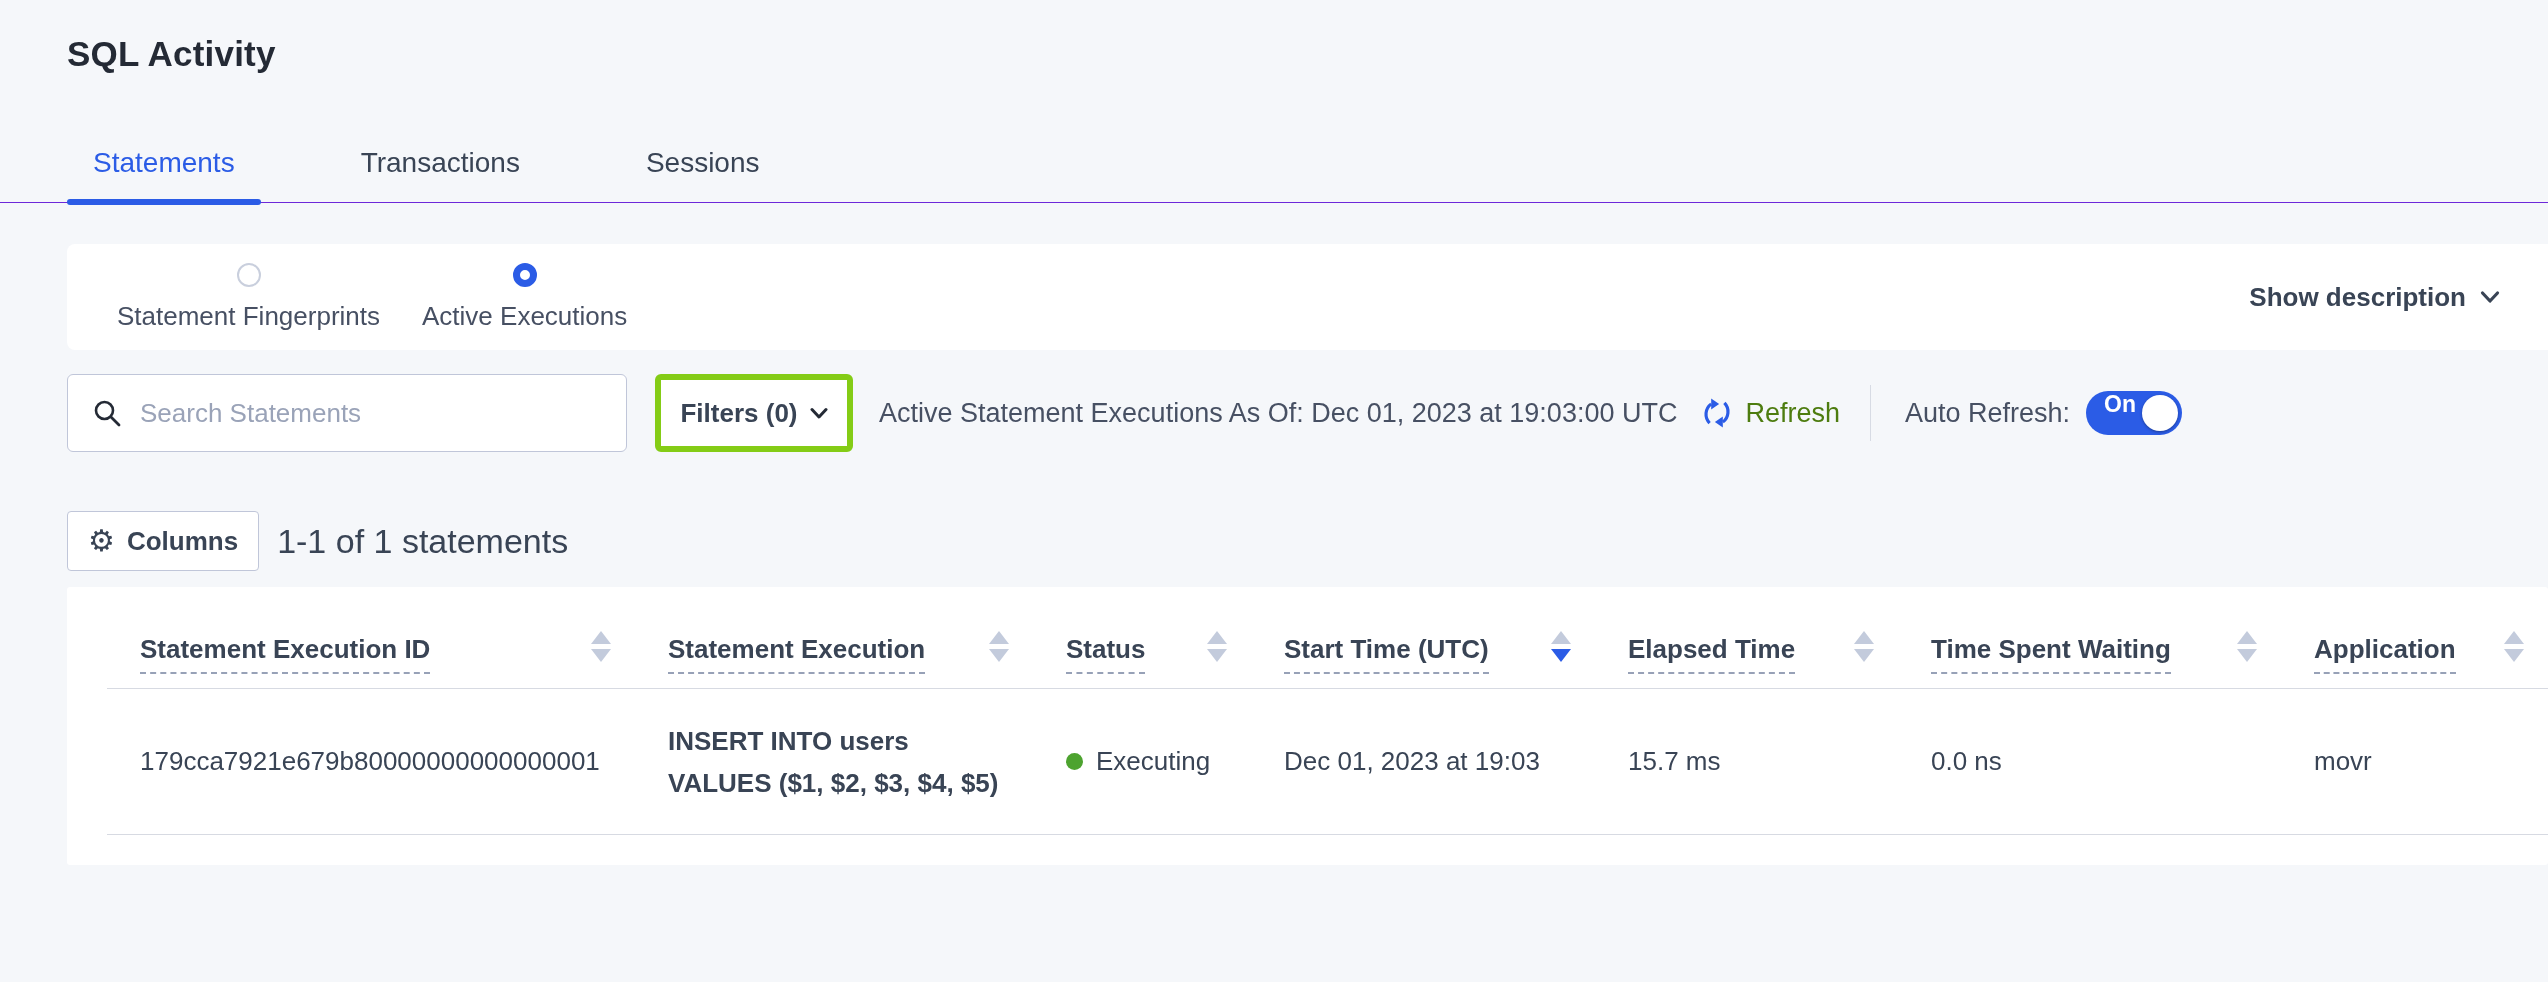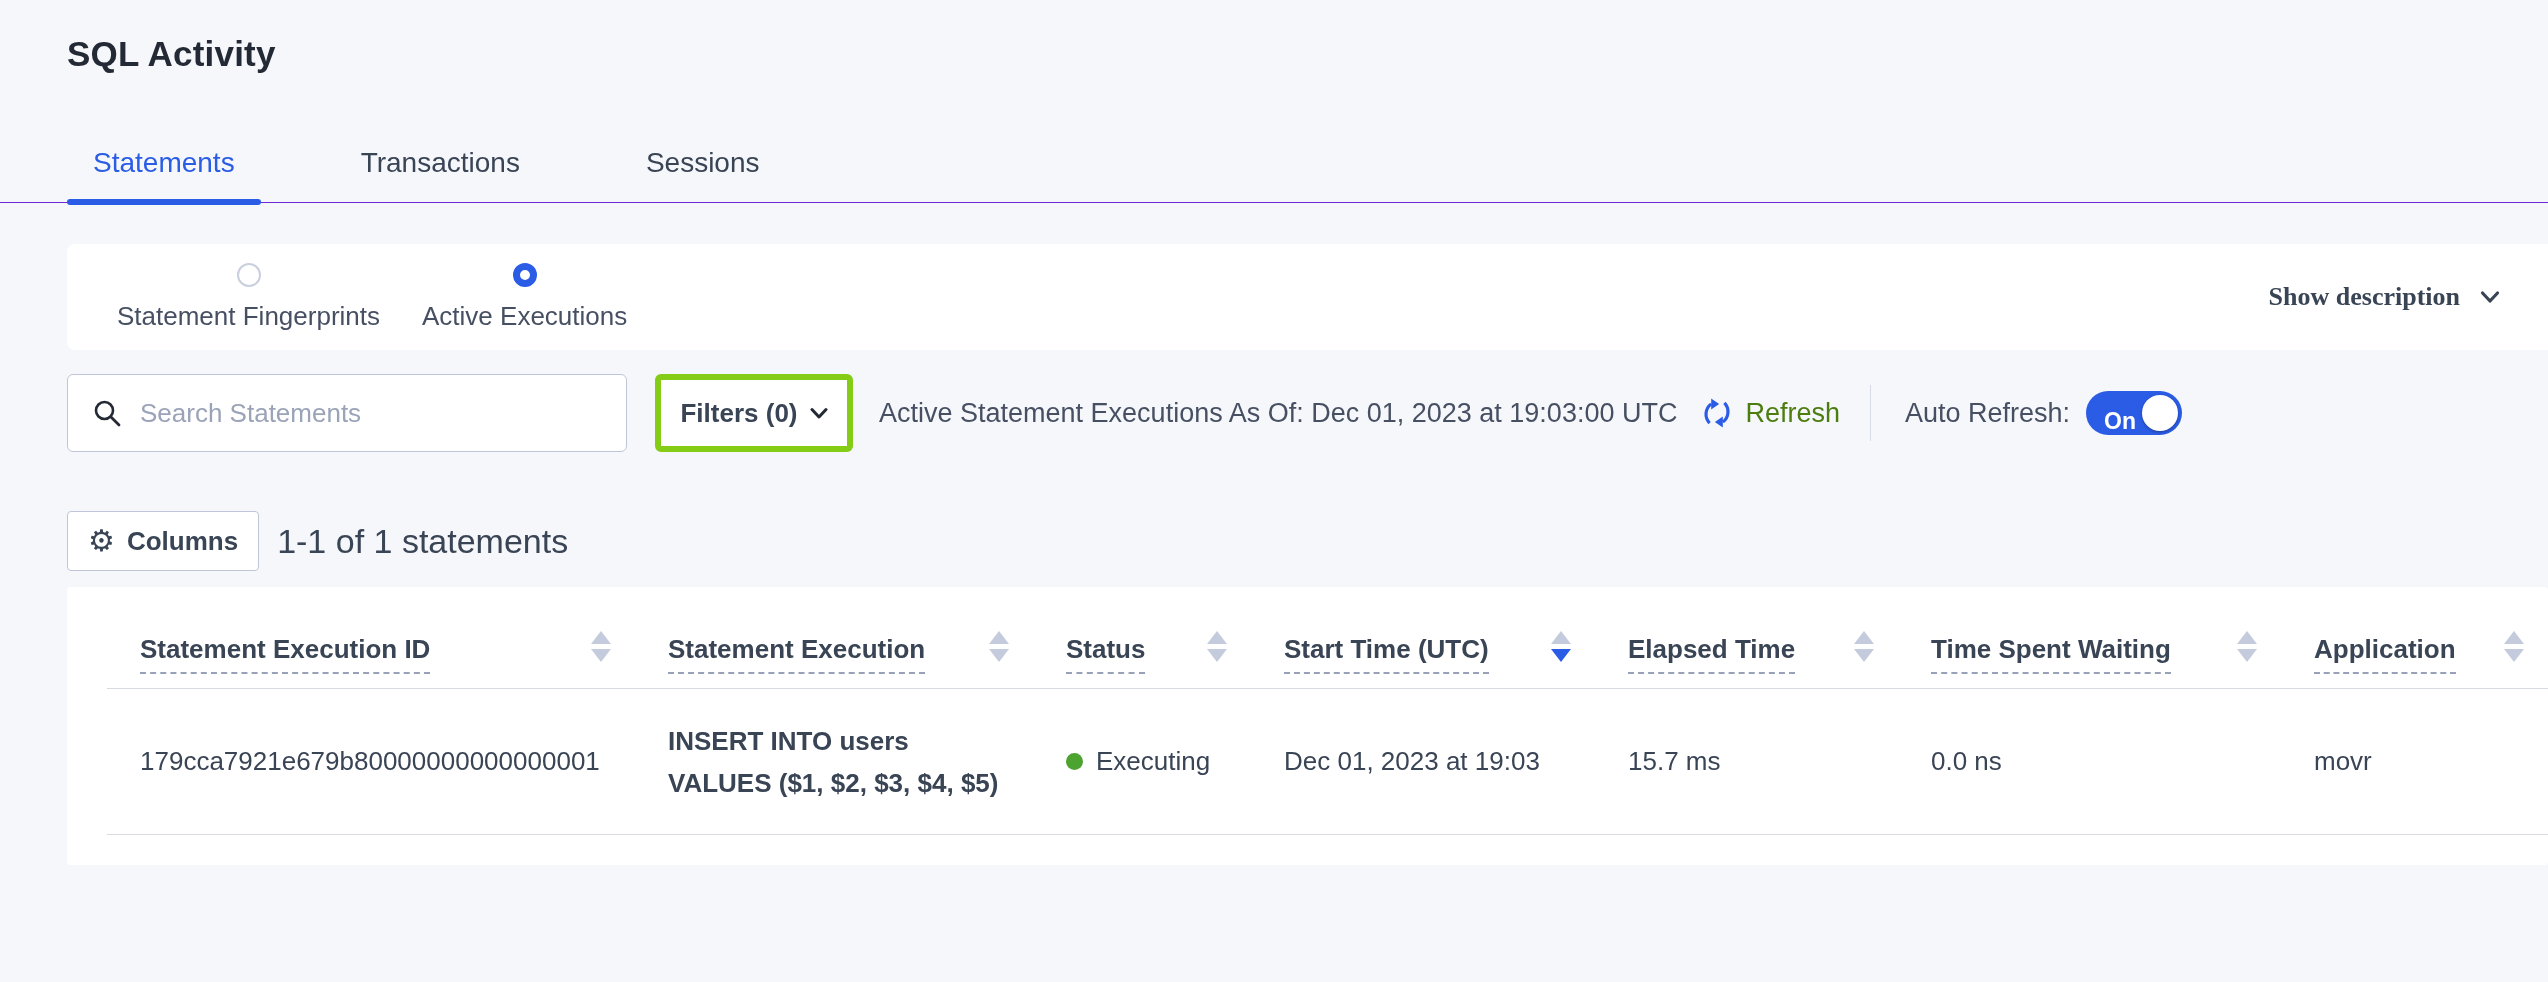--- a/index.html
+++ b/index.html
@@ -42,22 +42,22 @@
   .radio-group{display:flex;align-items:center;}
   .radio-option{display:flex;align-items:center;gap:14px;cursor:pointer;flex-direction:column;}
   .radio-option + .radio-option{margin-left:42px;}
   .radio-control{
     width:24px;height:24px;border-radius:50%;box-sizing:border-box;
     border:2px solid #c9cfdd;background:#fff;flex:0 0 auto;
   }
   .radio-control.checked{border:7.5px solid #2b5ce6;}
   .radio-label{font-size:26px;color:#475063;}
   .show-description{
-    display:flex;align-items:center;gap:20px;background:none;border:none;cursor:pointer;
-    font-family:Liberation Serif, serif;font-size:26px;font-weight:600;color:#394455;padding:0;
+    display:flex;align-items:center;gap:14px;background:none;border:none;cursor:pointer;
+    font-family:Liberation Sans, sans-serif;font-size:26px;font-weight:600;color:#394455;padding:0;
   }
 
   
   .controls-row{margin:24px 0 0 67px;height:78px;display:flex;align-items:center;}
   .search-box{
     width:560px;height:78px;background:#fff;border:1px solid #c0c6d9;border-radius:6px;
     display:flex;align-items:center;padding-left:24px;gap:16px;box-sizing:border-box;
   }
   .search-box input{
     border:none;outline:none;flex:1;font-family:inherit;font-size:26px;color:#394455;
@@ -71,21 +71,21 @@
   }
   .as-of{margin-left:26px;font-size:27px;color:#475063;}
   .refresh{
     margin-left:22px;display:flex;align-items:center;gap:10px;color:#4d7c0f;
     font-size:27px;cursor:pointer;text-decoration:none;
   }
   .vdivider{width:1px;height:56px;background:#d7dbe4;margin-left:30px;}
   .auto-label{margin-left:34px;font-size:27px;color:#475063;}
   .toggle{
     margin-left:16px;width:96px;height:44px;border-radius:22px;background:#2b5ce6;
-    position:relative;display:flex;align-items:flex-end;padding-left:18px;box-sizing:border-box;cursor:pointer;
+    position:relative;display:flex;align-items:flex-start;padding-left:18px;box-sizing:border-box;cursor:pointer;
   }
   .toggle-text{color:#fff;font-size:23px;font-weight:700;}
   .knob{
     position:absolute;right:4px;top:4px;width:36px;height:36px;border-radius:50%;background:#fff;
     box-shadow:0 1px 3px rgba(0,0,0,.35);
   }
 
   
   .columns-row{margin:59px 0 0 67px;height:60px;display:flex;align-items:center;}
   .columns-btn{

